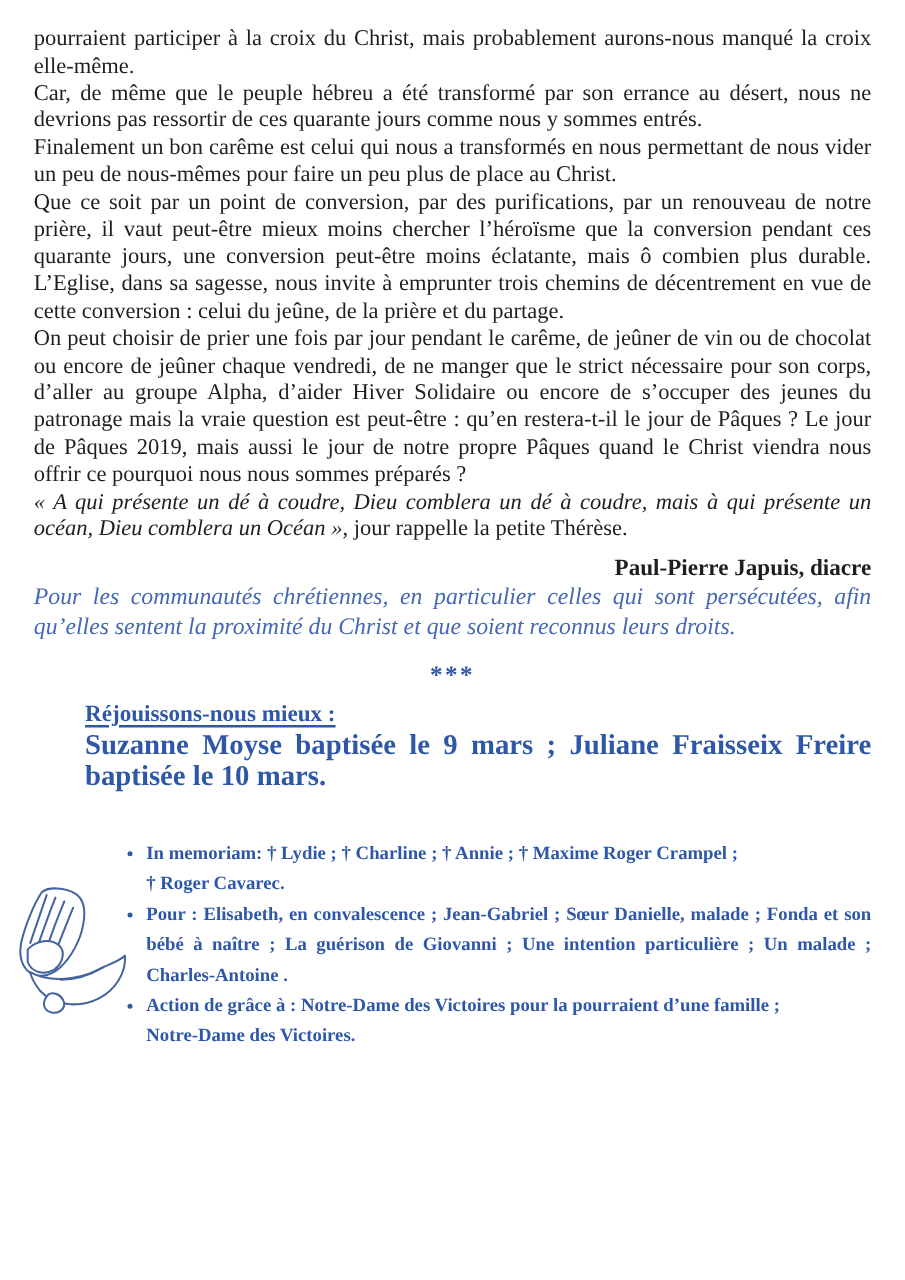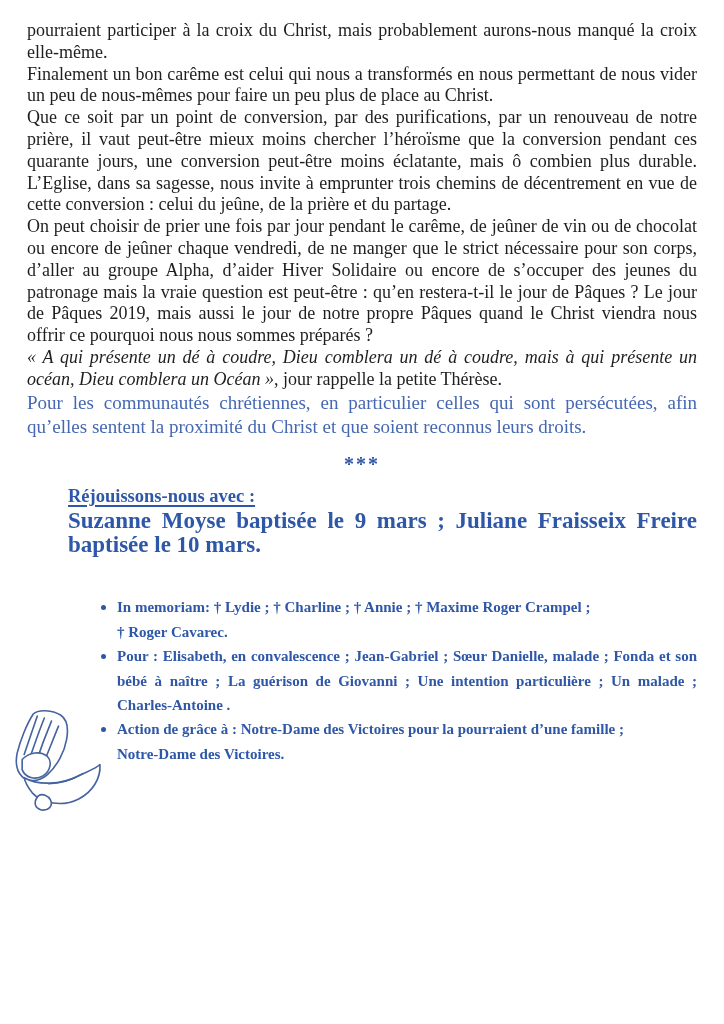--- a/index.html
+++ b/index.html
@@ -39,20 +39,21 @@
     font-size: 19px;
     line-height: 24px;
     font-style: italic;
     color: var(--blue_italic, #4668b2);
   }
   .intention-title .u { text-decoration: underline; text-underline-offset: 3px; }
   .intention-body {
     margin: 0;
     font-size: 19px;
     line-height: 24.3px;
+    font-style: italic;
     text-align: justify;
     color: var(--blue_italic, #4668b2);
   }
   .separator {
     margin: 13px 0 0;
     font-size: 20px;
     line-height: 24px;
     font-weight: bold;
     text-align: center;
     letter-spacing: 2px;
@@ -116,33 +117,35 @@
 
     <path fill="#ffffff" d="M16 70 C30 78 52 77 70 68 C78 64 87 61 91 57 C92 70 84 84 70 91 C54 99 34 96 24 85 C20 80 17 75 16 70 Z"></path>
 
     <path d="M40 76 C52 76 64 72 74 66"></path>
     <path fill="#ffffff" d="M30 88 C25 94 26 100 33 102 C40 103 45 98 42 92 C40 88 34 85 30 88 Z"></path>
   </svg>
 
   <div class="content">
 
     <p class="body-par">pourraient participer à la croix du Christ, mais probablement aurons-nous manqué la croix elle-même.</p>
+    <p class="body-par">Car, de même que le peuple hébreu a été transformé par son errance au désert, nous ne devrions pas ressortir de ces quarante jours comme nous y sommes entrés.</p>
     <p class="body-par">Finalement un bon carême est celui qui nous a transformés en nous permettant de nous vider un peu de nous-mêmes pour faire un peu plus de place au Christ.</p>
     <p class="body-par">Que ce soit par un point de conversion, par des purifications, par un renouveau de notre prière, il vaut peut-être mieux moins chercher l’héroïsme que la conversion pendant ces quarante jours, une conversion peut-être moins éclatante, mais ô combien plus durable. L’Eglise, dans sa sagesse, nous invite à emprunter trois chemins de décentrement en vue de cette conversion : celui du jeûne, de la prière et du partage.</p>
     <p class="body-par">On peut choisir de prier une fois par jour pendant le carême, de jeûner de vin ou de chocolat ou encore de jeûner chaque vendredi, de ne manger que le strict nécessaire pour son corps, d’aller au groupe Alpha, d’aider Hiver Solidaire ou encore de s’occuper des jeunes du patronage mais la vraie question est peut-être : qu’en restera-t-il le jour de Pâques ? Le jour de Pâques 2019, mais aussi le jour de notre propre Pâques quand le Christ viendra nous offrir ce pourquoi nous nous sommes préparés ?</p>
 
     <p class="body-par"><span class="italic">« A qui présente un dé à coudre, Dieu comblera un dé à coudre, mais à qui présente un océan, Dieu comblera un Océan »</span><span>, jour rappelle la petite Thérèse.</span></p>
 
+    <p class="signature">Paul-Pierre Japuis, diacre</p>
 
     <p class="intention-body">Pour les communautés chrétiennes, en particulier celles qui sont persécutées, afin qu’elles sentent la proximité du Christ et que soient reconnus leurs droits.</p>
 
     <p class="separator">***</p>
 
     <div class="rejoice">
-      <p class="blue-heading"><span class="u">Réjouissons-nous avec :</span></p>
+      <p class="blue-heading"><span class="u">Réjouissons-nous mieux :</span></p>
       <p class="blue-body">Suzanne Moyse baptisée le 9 mars ; Juliane Fraisseix Freire baptisée le 10 mars.</p>
     </div>
 
     <div class="pray">
       <ul class="pray-list">
         <li>In memoriam: † Lydie ; † Charline ; † Annie ; † Maxime Roger Crampel ;
 † Roger Cavarec.</li>
         <li>Pour : Elisabeth, en convalescence ; Jean-Gabriel ; Sœur Danielle, malade ; Fonda et son bébé à naître ; La guérison de Giovanni ; Une intention particulière ; Un malade ; Charles-Antoine .</li>
         <li>Action de grâce à : Notre-Dame des Victoires pour la pourraient d’une famille ;
 Notre-Dame des Victoires.</li>

